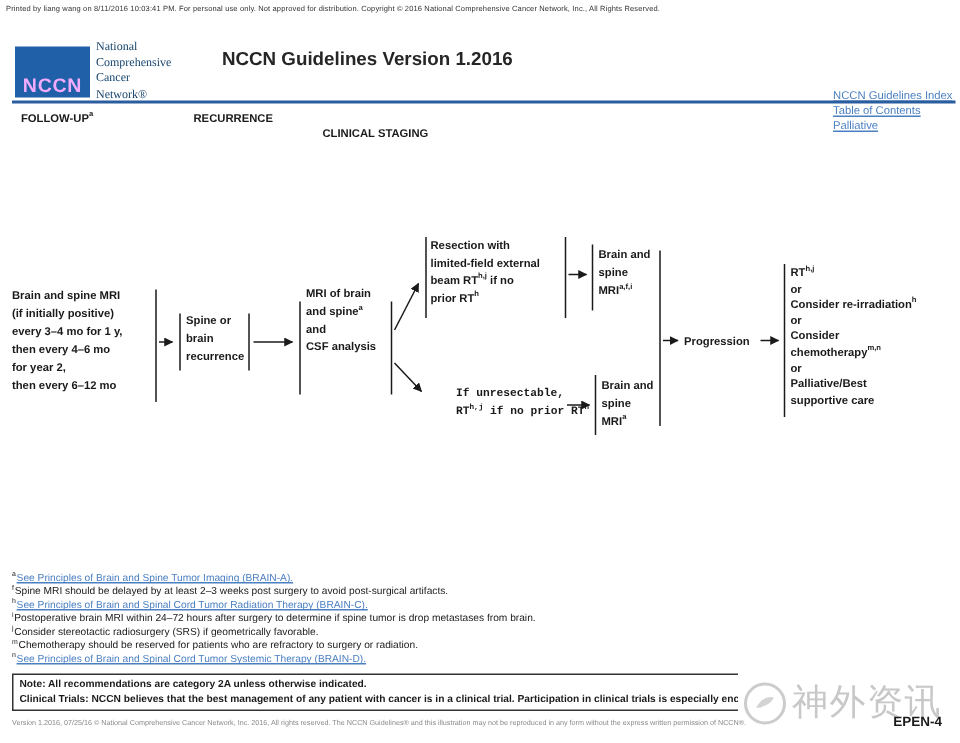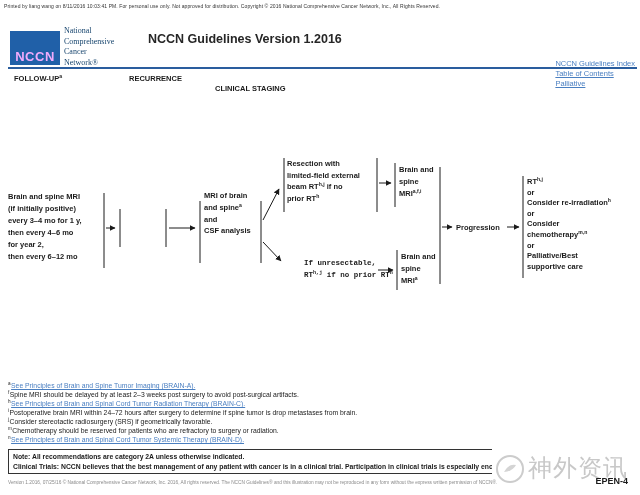--- a/index.html
+++ b/index.html
@@ -110,20 +110,23 @@
       <line x1="523" y1="31" x2="523" y2="133"></line>
     </g>
   </svg>
 
   <div class="node" id="n-followup">Brain and spine MRI
 (if initially positive)
 every 3–4 mo for 1 y,
 then every 4–6 mo
 for year 2,
 then every 6–12 mo</div>
+  <div class="node" id="n-recurrence">Spine or
+brain
+recurrence</div>
   <div class="node" id="n-staging">MRI of brain
 and spine<sup>a</sup>
 and
 CSF analysis</div>
   <div class="node" id="n-resection">Resection with
 limited-field external
 beam RT<sup>h,j</sup> if no
 prior RT<sup>h</sup></div>
   <div class="node" id="n-mritop">Brain and
 spine

